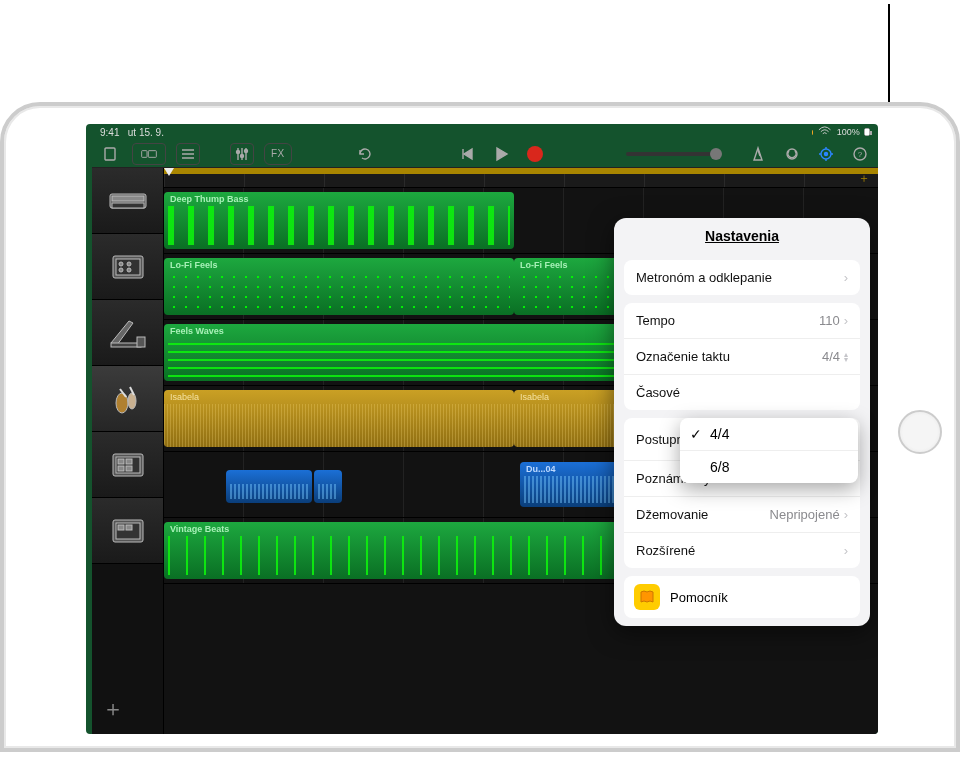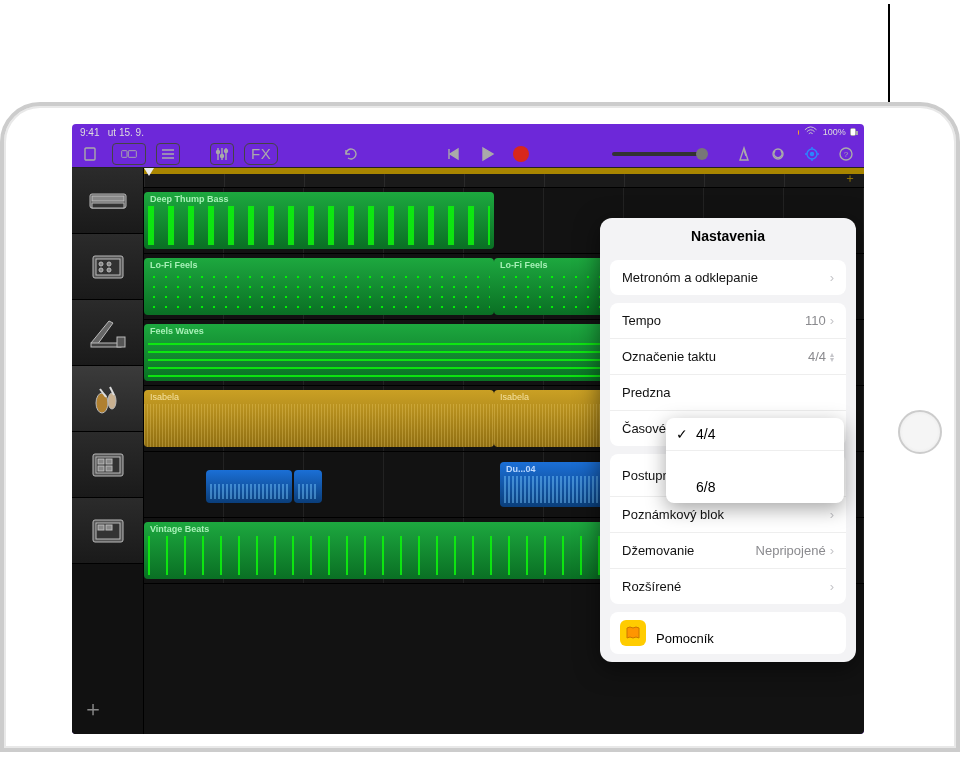--- a/index.html
+++ b/index.html
@@ -10,38 +10,38 @@
   .callout-h { position:absolute; left:832px; top:400px; width:56px; height:2px; background:#000; }
 
   
   .ipad {
     position: absolute; left: 0; top: 102px; width: 960px; height: 650px;
     background: #fff; border-radius: 40px 40px 0 0; border: 4px solid #ccc;
     box-shadow: inset 0 0 0 2px #e8e8e8;
     overflow: hidden;
   }
   .screen {
-    position: absolute; left: 68px; top: 18px; width: 792px; height: 610px;
-    background: #6d28d9; border-radius: 4px; overflow: hidden; color: #fff;
+    position: absolute; left: 82px; top: 18px; width: 792px; height: 610px;
+    background: #14532d; border-radius: 4px; overflow: hidden; color: #fff; padding-left: 6px;
   }
   .home-btn { position:absolute; right:14px; top:304px; width:44px; height:44px; border:2px solid #ccc; border-radius:50%; background:radial-gradient(circle,#f5f5f5 60%,#e0e0e0); }
 
   
   .status { height:16px; display:flex; align-items:center; justify-content:space-between; padding:2px 8px; font-size:10px; color:#ddd; }
   .status .right { display:flex; align-items:center; gap:4px; }
   .status .right .dot { width:5px; height:5px; border-radius:50%; background:#f5a623; }
   .batt { width:18px; height:8px; border:1px solid #aaa; border-radius:2px; position:relative; }
   .batt::after { content:""; position:absolute; right:-3px; top:2px; width:2px; height:4px; background:#aaa; }
   .batt i { display:block; width:100%; height:100%; background:#fff; }
 
   
   .toolbar { height:28px; display:flex; align-items:center; padding:0 6px; gap:10px; border-bottom:1px solid #222; }
   .tb-btn { width:24px; height:22px; display:flex; align-items:center; justify-content:center; color:#aaa; font-size:14px; border-radius:4px; }
   .tb-btn.box { border:1px solid #444; }
-  .tb-btn.pill { border:1px solid #444; border-radius:6px; padding:0 6px; width:auto; font-size:15px; letter-spacing:.5px; }
+  .tb-btn.pill { border:1px solid #444; border-radius:6px; padding:0 6px; width:auto; font-size:10px; letter-spacing:.5px; }
   .spacer { flex:1; }
   .rec { width:16px; height:16px; border-radius:50%; background:#d9271c; }
   .slider-track { width:90px; height:4px; background:#333; border-radius:2px; position:relative; }
   .slider-thumb { position:absolute; right:-6px; top:-4px; width:12px; height:12px; border-radius:50%; background:#777; }
   .toolbar svg { width:16px; height:16px; stroke:#aaa; fill:none; stroke-width:1.4; }
 
   
   .main { display:flex; height:calc(100% - 44px); position:relative; }
   .track-heads { width:72px; background:#1b1b1b; display:flex; flex-direction:column; border-right:1px solid #000; }
   .thead { height:66px; border-bottom:1px solid #000; display:flex; align-items:center; justify-content:center; background:linear-gradient(#2b2b2b,#1a1a1a); position:relative; }
@@ -72,42 +72,42 @@
   .p-hat  { background:repeating-linear-gradient(90deg,rgba(13, 240, 13, 0.9) 0,rgba(13, 240, 13, 0.9) 2px,transparent 2px,transparent 18px);}
   .p-dash { background:repeating-linear-gradient(90deg,rgba(13, 240, 13, 0.9) 0,rgba(13, 240, 13, 0.9) 6px,transparent 6px,transparent 20px);}
   .region .hatch-y { background:repeating-linear-gradient(90deg, rgba(255, 225, 131, 0.25) 0, rgba(255, 225, 131, 0.25) 1px, transparent 1px, transparent 3px); position:absolute; inset:14px 0 0 0; }
 
   
   .popover {
     position:absolute; right:8px; top:50px; width:256px; background:#f3f3f5;
     border-radius:12px; box-shadow:0 6px 24px rgba(0,0,0,.5);
     color:#000; font-size:13px; padding-bottom:8px; z-index:50;
   }
-  .popover .title { text-align:center; font-weight:600; padding:10px 0 8px; font-size:14px; }
+  .popover .title { text-align:center; font-weight:600; padding:10px 0 8px; font-size:14px;text-decoration:underline; }
   .group { background:#fff; border-radius:8px; margin:8px 10px; overflow:hidden; }
   .row { display:flex; align-items:center; justify-content:space-between; padding:10px 12px; border-bottom:1px solid #eee; position:relative; }
   .row:last-child { border-bottom:none; }
   .row .k { color:#111; }
   .row .v { color:#8a8a8e; display:flex; align-items:center; gap:4px; }
   .chev { color:#c5c5c9; }
   .toggle { width:40px; height:22px; background:#e5e5ea; border-radius:11px; position:relative; }
   .toggle i { position:absolute; left:2px; top:2px; width:18px; height:18px; background:#fff; border-radius:50%; box-shadow:0 1px 2px rgba(0,0,0,.25); }
   .restore { background:#fff; border-radius:8px; margin:8px 10px; text-align:center; padding:10px; color:#0a66ff; font-weight:500; }
-  .help { display:flex; align-items:flex-end; gap:10px; background:#fff; border-radius:8px; margin:4px 10px 0; padding:8px 10px; }
+  .help { display:flex; align-items:center; gap:10px; background:#fff; border-radius:8px; margin:4px 10px 0; padding:8px 10px; }
   .help .ic { width:26px; height:26px; background:#ffcc00; border-radius:6px; display:flex; align-items:center; justify-content:center; }
   .help .ic svg { width:16px; height:16px; }
 
   
   .ts-menu {
     position:absolute; right:12px; top:200px; width:178px; background:#fff;
     border-radius:8px; box-shadow:0 6px 20px rgba(0,0,0,.35); z-index:60;
     overflow:hidden;
   }
   .ts-item { padding:8px 14px 8px 30px; font-size:14px; border-bottom:1px solid #eee; position:relative; }
-  .ts-item:last-child { border-bottom:none;margin-top:20px; }
+  .ts-item:last-child { border-bottom:none; }
   .ts-item.sel::before { content:"✓"; position:absolute; left:10px; }
   .updown { display:inline-flex; flex-direction:column; line-height:5px; font-size:8px; color:#c5c5c9; }
 </style>
 </head>
 <body>
 
 <div class="callout-v"></div>
 <div class="callout-h"></div>
 
 <div class="ipad">
@@ -370,24 +370,20 @@
             <span class="k">Označenie taktu</span>
             <span class="v">
                 <span>4/4</span>
               <span class="updown">
                   <span>▴</span>
                   <span>▾</span>
                 </span>
             </span>
           </div>
           <div class="row">
-            <span class="k">Predzna</span>
-            <span class="v"></span>
-          </div>
-          <div class="row">
             <span class="k">Časové</span>
             <span class="v"></span>
           </div>
         </div>
 
         <div class="group">
           <div class="row">
             <span class="k">Postupné stíšenie</span>
             <span class="toggle">
                 <i></i>

